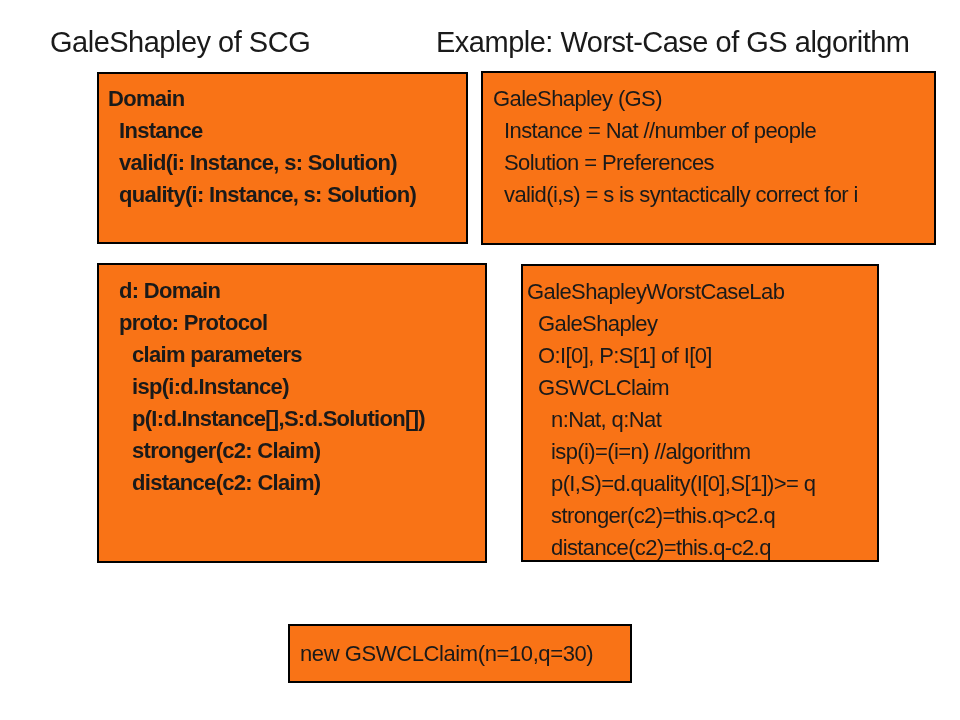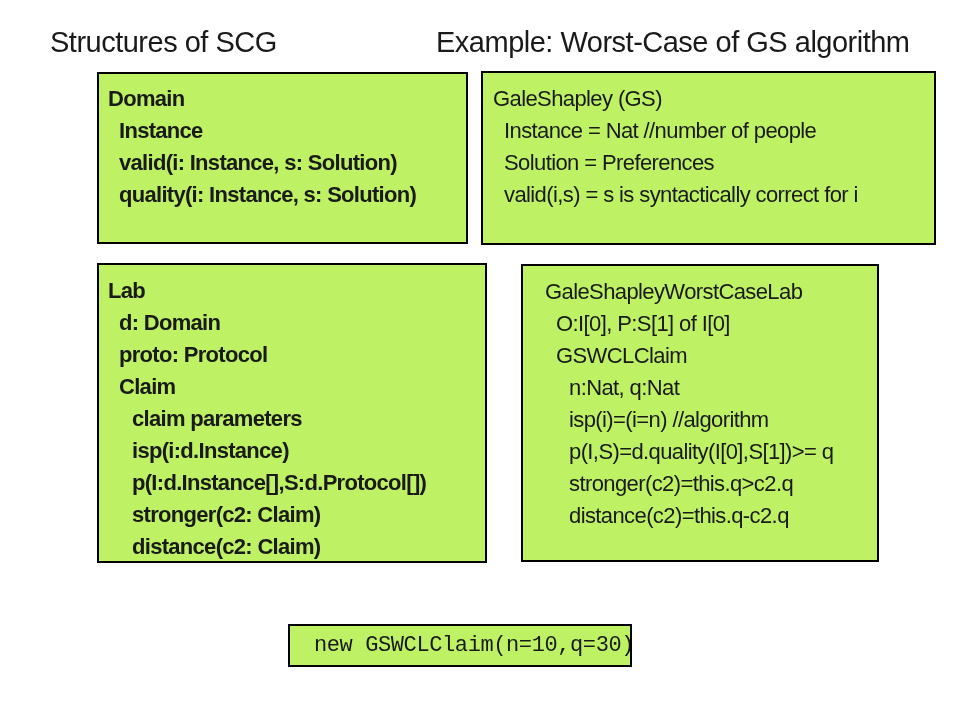--- a/index.html
+++ b/index.html
@@ -20,80 +20,78 @@
     font-weight: 400;
     letter-spacing: -0.5px;
     white-space: nowrap;
     color: #1a1a1a;
   }
   .title-left  { left: 50px; }
   .title-right { left: 436px; }
   .box {
     position: absolute;
     border: 2px solid #000000;
-    background: #bef264;
+    background: #f97316;
     font-size: 22px;
     line-height: 32px;
     letter-spacing: -0.6px;
     white-space: nowrap;
     overflow: hidden;
   }
   .box.bold { font-weight: 700; letter-spacing: -0.7px; }
   .box-domain   { left: 97px;  top: 72px;  width: 371px; height: 172px; padding: 9px 0 0 9px;  }
   .box-gs       { left: 481px; top: 71px;  width: 455px; height: 174px; padding: 10px 0 4px 10px; }
   .box-lab      { left: 97px;  top: 263px; width: 390px; height: 300px; padding: 10px 0 0 9px;  }
-  .box-wcl      { left: 521px; top: 264px; width: 358px; height: 298px; padding: 10px 0 0 22px; }
+  .box-wcl      { left: 521px; top: 264px; width: 358px; height: 298px; padding: 10px 0 0 4px; }
   .box-footer   {
-    left: 288px; top: 624px; width: 344px; height: 43px;
-    padding-left: 24px;
+    left: 288px; top: 624px; width: 344px; height: 59px;
+    padding-left: 10px;
     display: flex; align-items: center;
     letter-spacing: -0.4px;
-    font-family: Liberation Mono, monospace;
   }
   .line        { padding-left: 0; }
   .line.ind1   { padding-left: 11px; }
   .line.ind2   { padding-left: 24px; }
 </style>
 </head>
 <body>
 
 <div class="slide">
 
-  <div class="slide-title title-left">Structures of SCG</div>
+  <div class="slide-title title-left">GaleShapley of SCG</div>
 
   <div class="slide-title title-right">Example: Worst-Case of GS algorithm</div>
 
   <div class="box bold box-domain">
     <div class="line">Domain</div>
     <div class="line ind1">Instance</div>
     <div class="line ind1">valid(i: Instance, s: Solution)</div>
     <div class="line ind1">quality(i: Instance, s: Solution)</div>
   </div>
 
   <div class="box box-gs">
     <div class="line">GaleShapley (GS)</div>
     <div class="line ind1">Instance = Nat //number of people</div>
     <div class="line ind1">Solution = Preferences</div>
     <div class="line ind1">valid(i,s) = s is syntactically correct for i</div>
   </div>
 
   <div class="box bold box-lab">
-    <div class="line">Lab</div>
     <div class="line ind1">d: Domain</div>
     <div class="line ind1">proto: Protocol</div>
-    <div class="line ind1">Claim</div>
     <div class="line ind2">claim parameters</div>
     <div class="line ind2">isp(i:d.Instance)</div>
-    <div class="line ind2">p(I:d.Instance[],S:d.Protocol[])</div>
+    <div class="line ind2">p(I:d.Instance[],S:d.Solution[])</div>
     <div class="line ind2">stronger(c2: Claim)</div>
     <div class="line ind2">distance(c2: Claim)</div>
   </div>
 
   <div class="box box-wcl">
     <div class="line">GaleShapleyWorstCaseLab</div>
+    <div class="line ind1">GaleShapley</div>
     <div class="line ind1">O:I[0], P:S[1] of I[0]</div>
     <div class="line ind1">GSWCLClaim</div>
     <div class="line ind2">n:Nat, q:Nat</div>
     <div class="line ind2">isp(i)=(i=n) //algorithm</div>
     <div class="line ind2">p(I,S)=d.quality(I[0],S[1])&gt;= q</div>
     <div class="line ind2">stronger(c2)=this.q&gt;c2.q</div>
     <div class="line ind2">distance(c2)=this.q-c2.q</div>
   </div>
 
   <div class="box box-footer">

